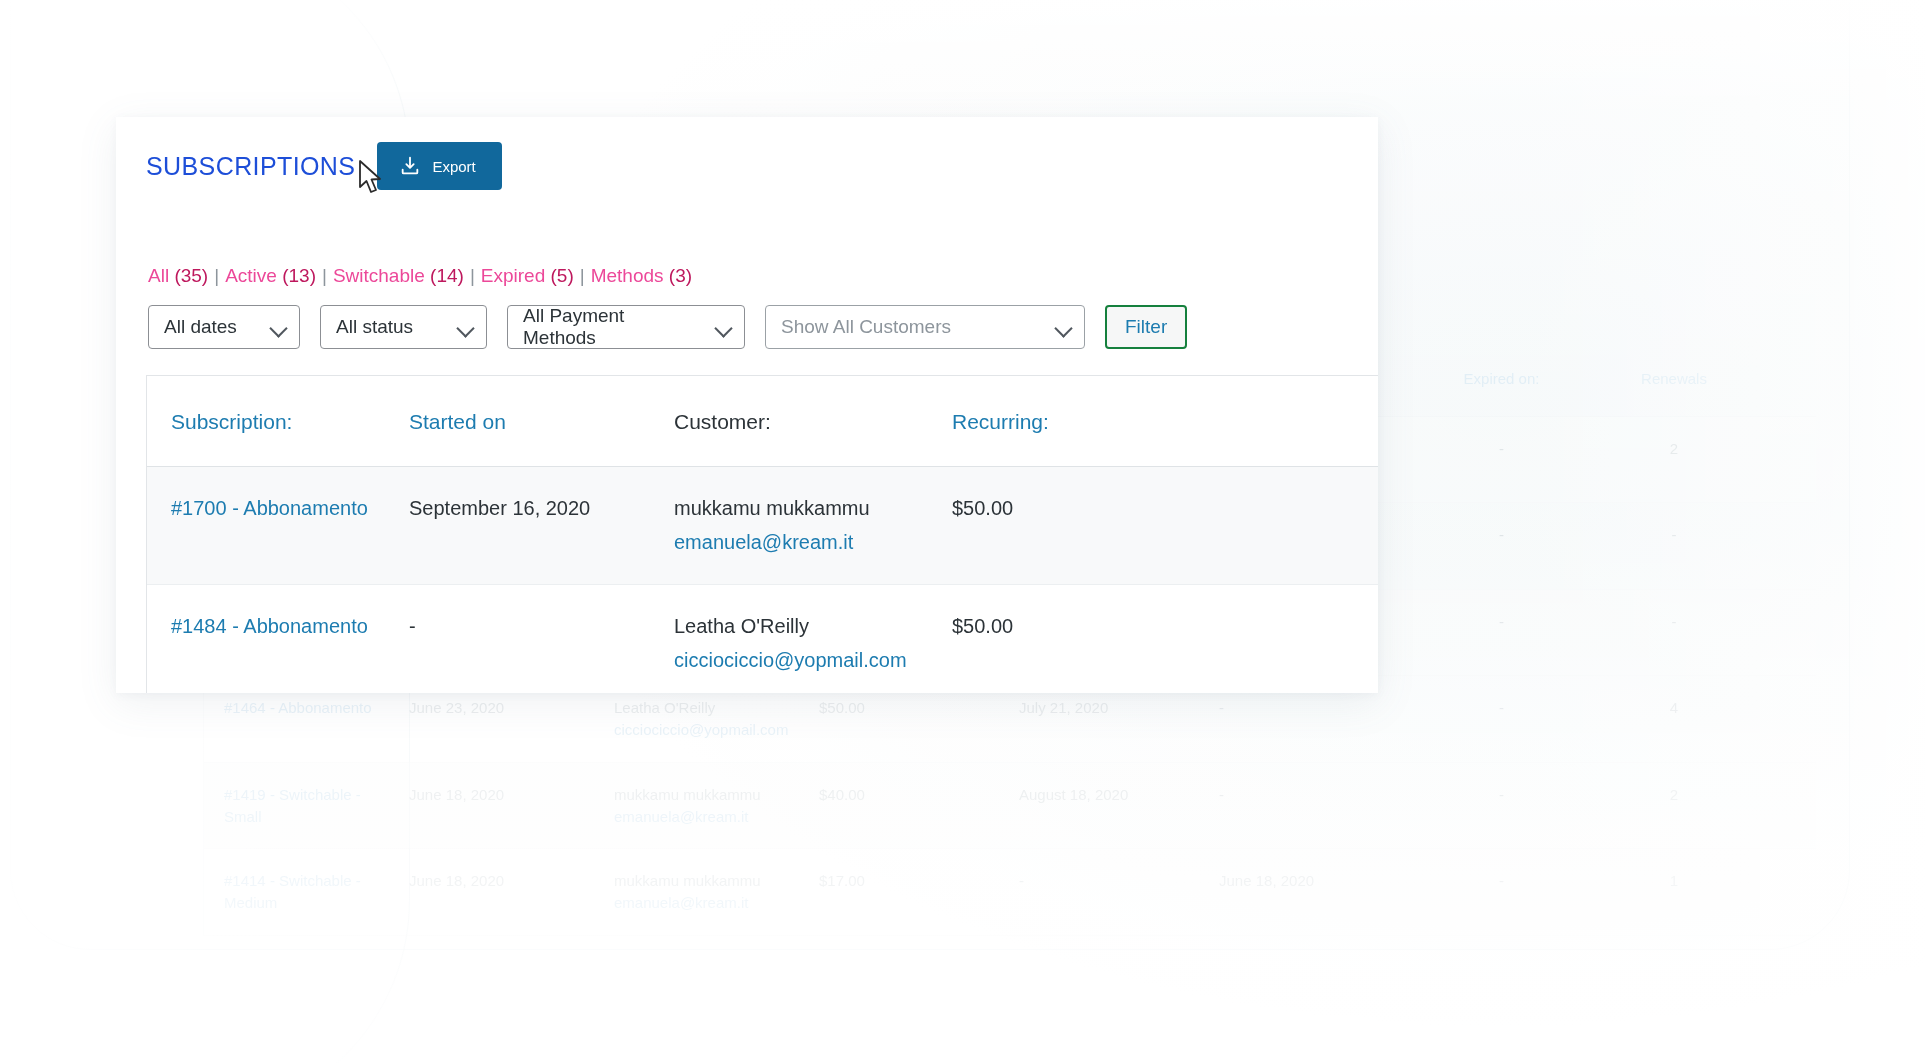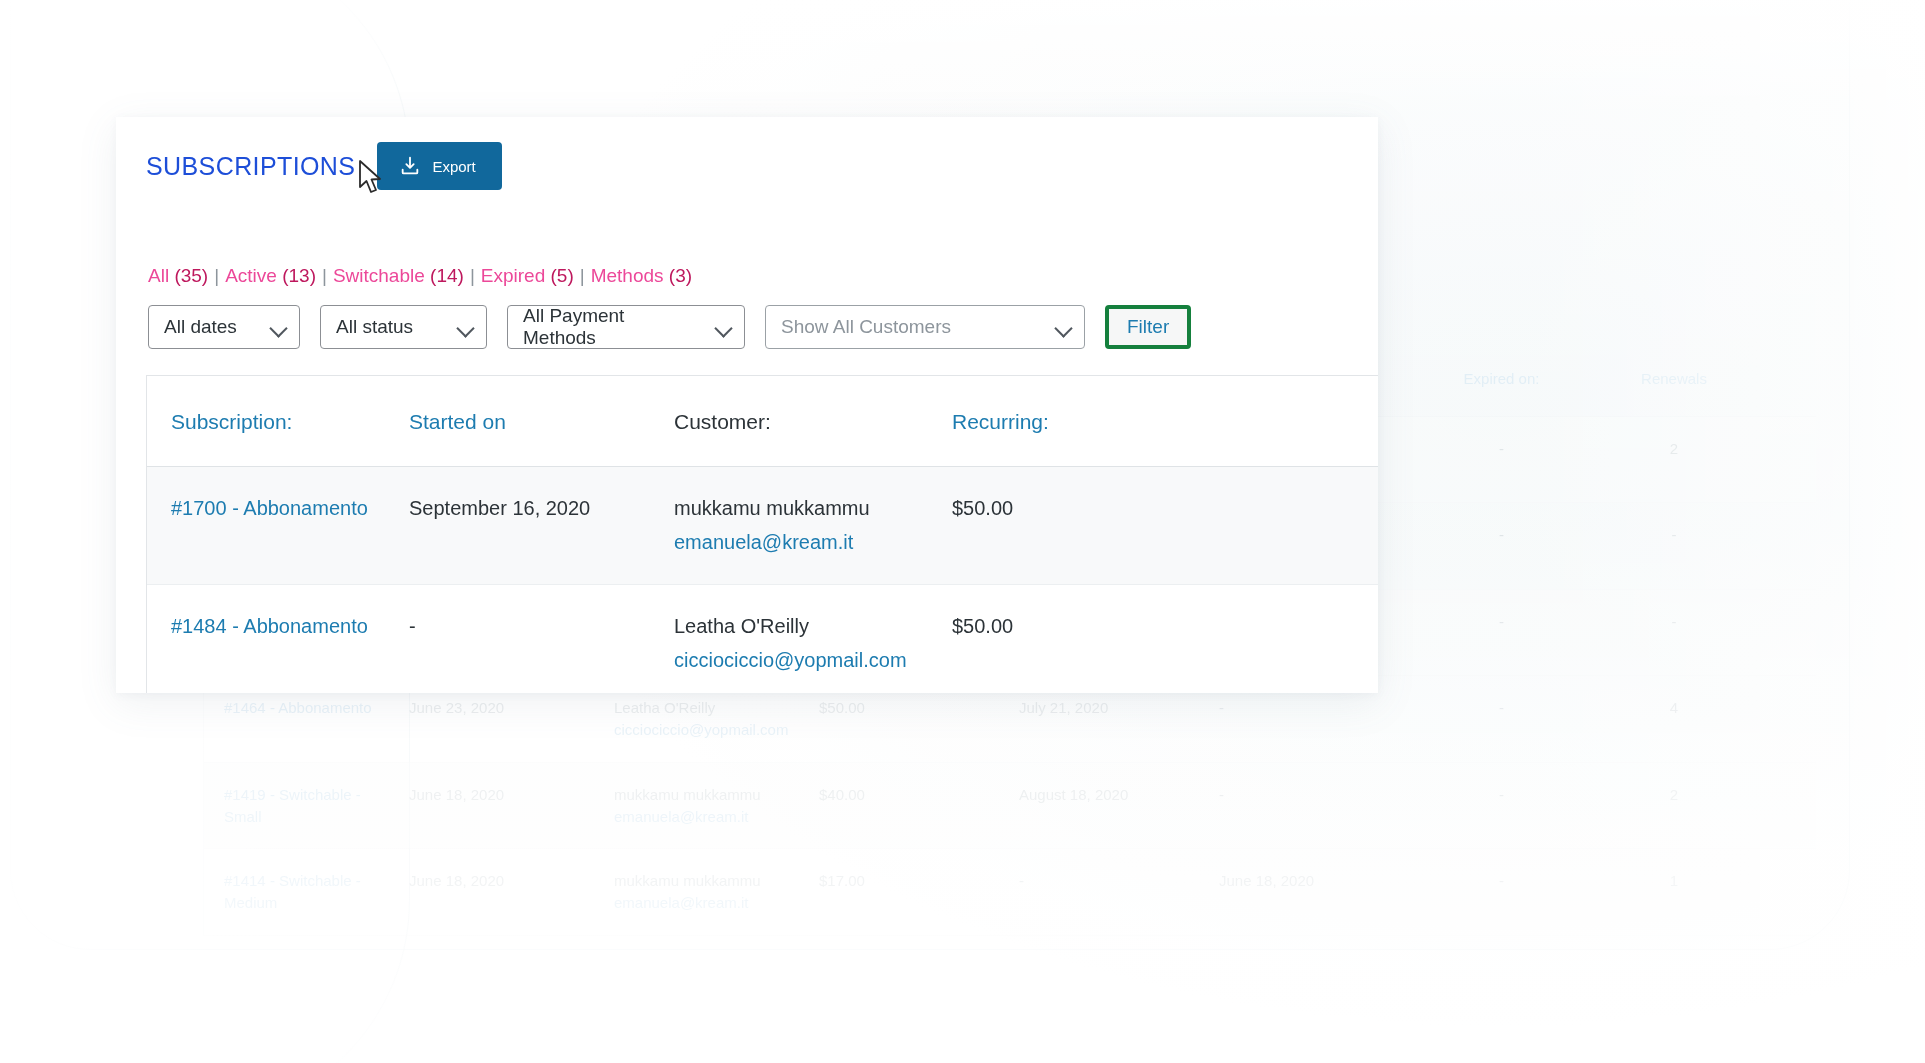--- a/index.html
+++ b/index.html
@@ -164,21 +164,21 @@
     border-bottom: 2px solid #50575e;
     transform: rotate(45deg);
   }
   .sel.w1 { width: 152px; }
   .sel.w2 { width: 167px; }
   .sel.w3 { width: 238px; }
   .sel.w4 { width: 320px; }
   .filter-btn {
     height: 44px;
     padding: 0 18px;
-    border: 4px solid #15803d;
+    border: 2px solid #15803d;
     border-radius: 4px;
     background: #f6f7f7;
     color: #1d7cb0;
     font-size: 19px;
     font-family: "Liberation Sans", sans-serif;
     cursor: pointer;
   }
 
   
   .fg-table {

